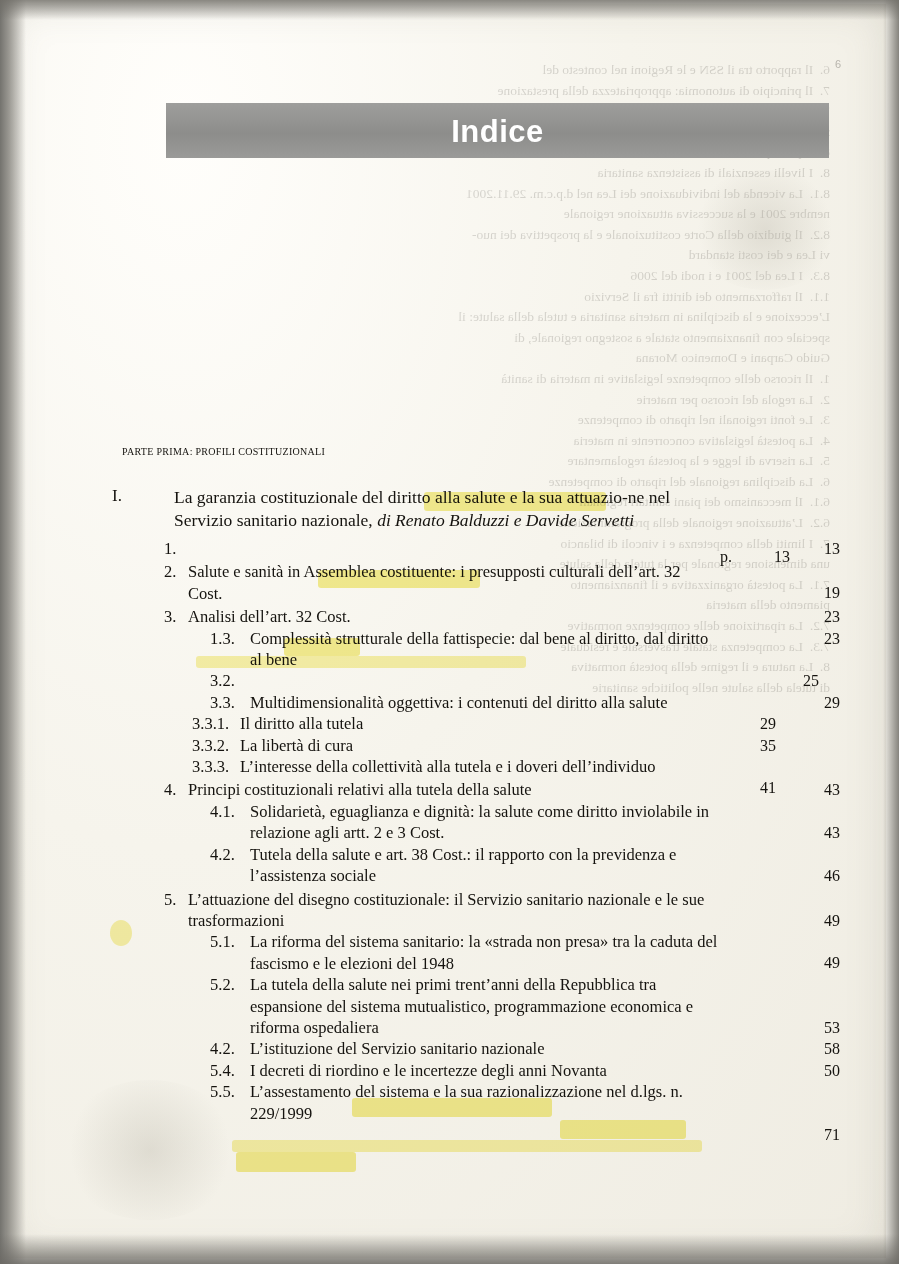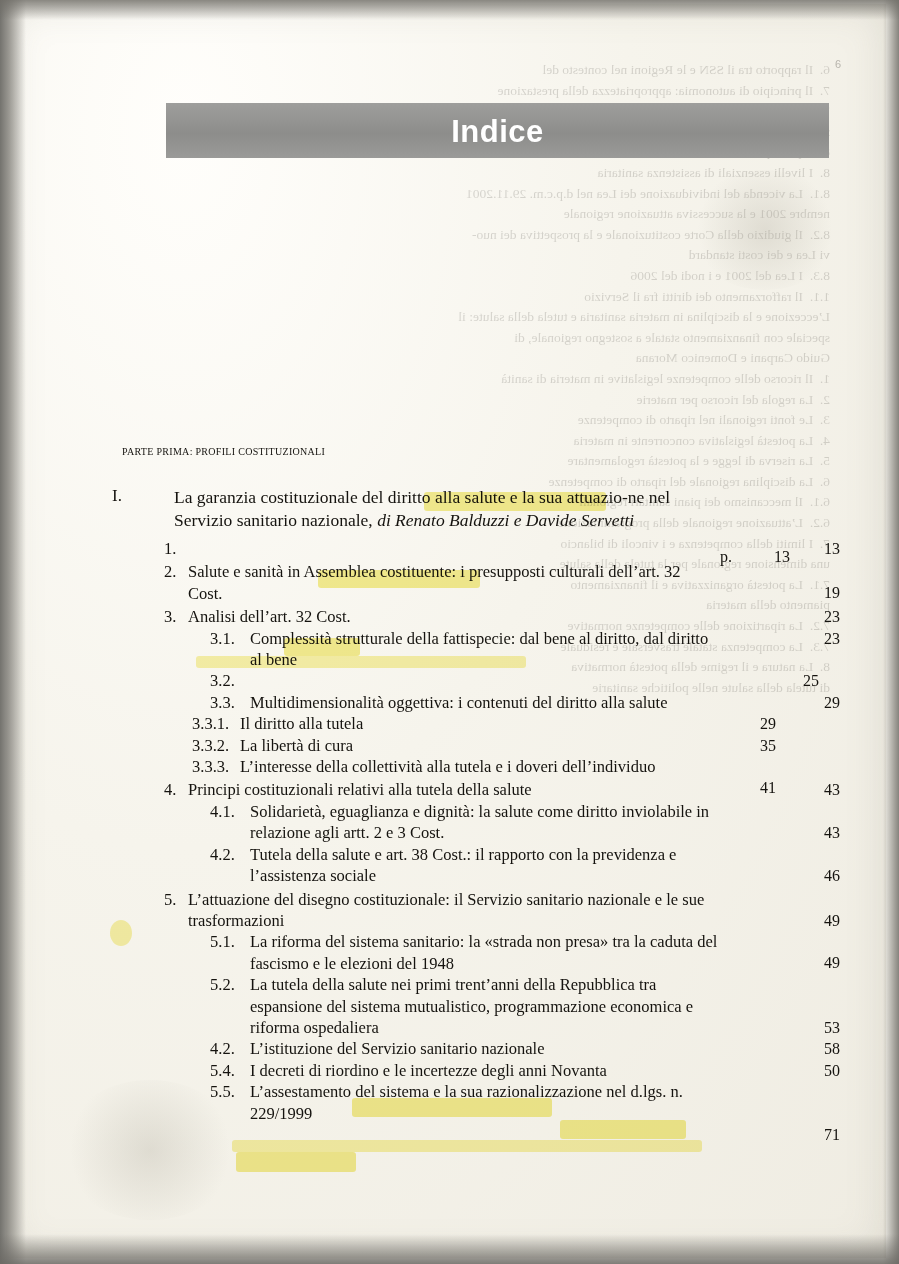--- a/index.html
+++ b/index.html
@@ -281,21 +281,21 @@
       <div class="pgabs" style="left:626px; top:21px;">19</div>
     </div>
 
     <div class="row lvl1">
       <div class="num">3.</div>
       <div class="txt">Analisi dell’art. 32 Cost.</div>
       <div class="pgabs" style="left:626px;">23</div>
     </div>
 
     <div class="row lvl2">
-      <div class="num">3.1.</div>
+      <div class="num">1.3.</div>
       <div class="txt">Complessità strutturale della fattispecie: dal bene al diritto, dal diritto al bene</div>
       <div class="pgabs" style="left:580px;">23</div>
     </div>
 
     <div class="row lvl2">
       <div class="num">3.2.</div>
       <div class="pgabs" style="left:576px;text-align:center;">25</div>
     </div>
 
     <div class="row lvl2">

